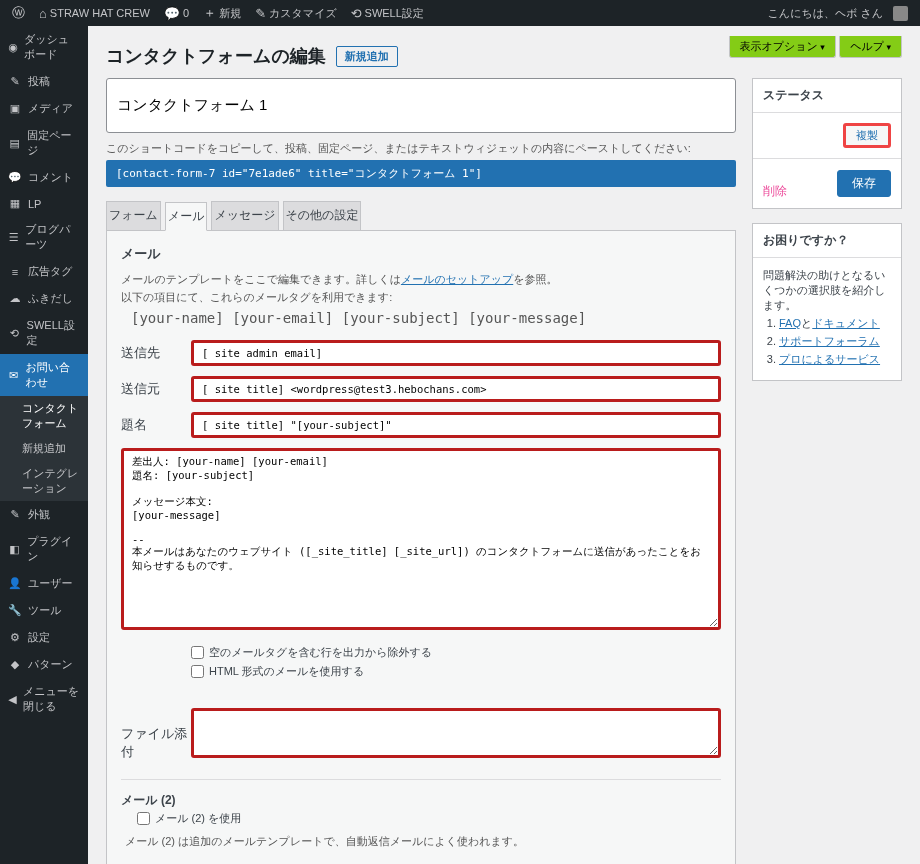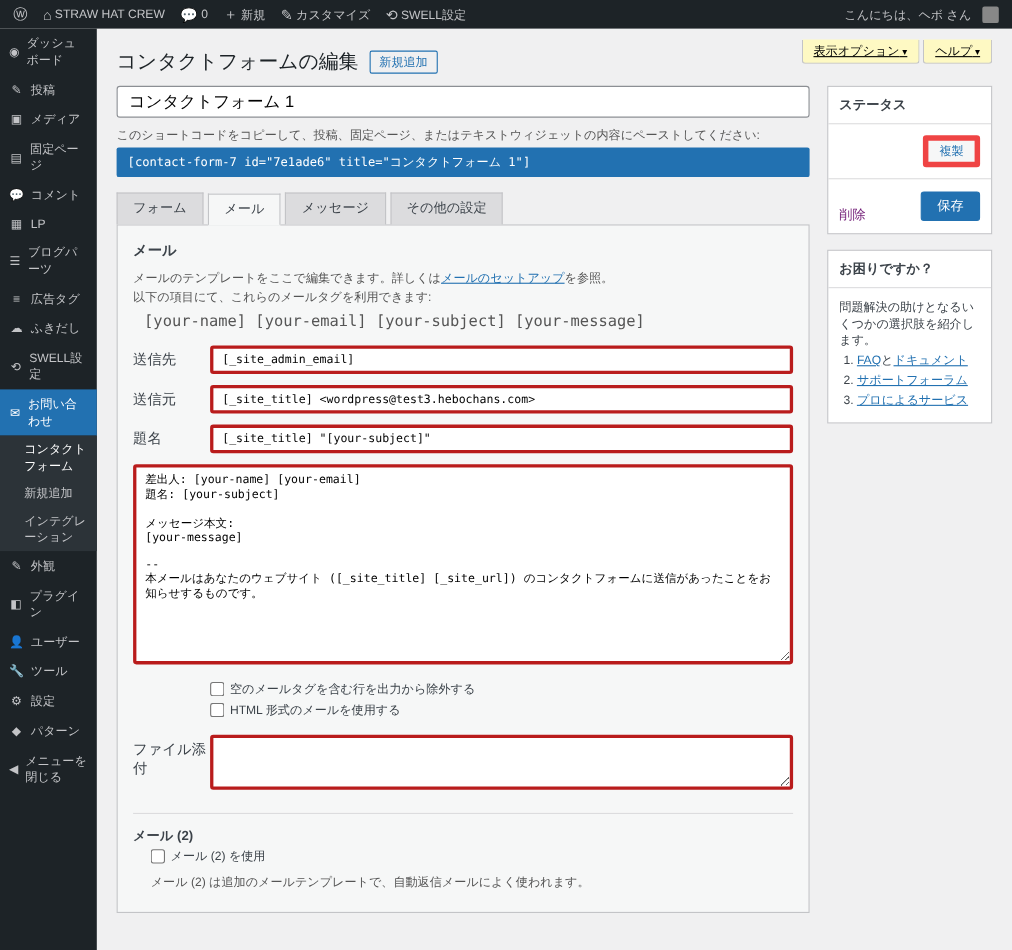--- a/index.html
+++ b/index.html
@@ -11,54 +11,54 @@
 #wpbody { display:flex; min-height:calc(100vh - 26px); }
 #adminmenu { width:88px; background:#1d2327; color:#c3c4c7; font-size:11px; }
 #adminmenu .menu-item { display:flex; align-items:center; gap:6px; padding:6px 8px; cursor:pointer; }
 #adminmenu .menu-item.current { background:#2271b1; color:#fff; }
 #adminmenu .submenu { background:#2c3338; }
 #adminmenu .sub-item { padding:5px 8px 5px 22px; font-size:11px; cursor:pointer; }
 #adminmenu .sub-item.current { color:#fff; font-weight:500; }
 #adminmenu .mi { width:14px; text-align:center; }
 #wpcontent { flex:1; padding:10px 18px 18px 18px; }
 .top-actions { float:right; }
-.screen-btn { background:#fef9c3; border:1px solid #c3c4c7; border-top:none; border-radius:0 0 3px 3px; padding:3px 10px; font-size:11px; cursor:pointer;text-decoration:underline; }
+.screen-btn { background:#84cc16; border:1px solid #c3c4c7; border-top:none; border-radius:0 0 3px 3px; padding:3px 10px; font-size:11px; cursor:pointer; }
 .screen-btn::after { content:" ▾"; font-size:9px; }
-h1.page-title { font-size:18px; font-weight:400; color:#1d2327; margin:8px 0 10px; display:flex; align-items:center; gap:10px; }
+h1.page-title { font-size:18px; font-weight:700; color:#1d2327; margin:8px 0 10px; display:flex; align-items:center; gap:10px; }
 .page-title .add-new { border:1px solid #2271b1; color:#2271b1; font-size:11px; padding:2px 8px; border-radius:2px; cursor:pointer; }
 .layout { display:flex; gap:16px; }
 .main { flex:1; }
 .side { width:150px; }
-.titlewrap input { width:100%; padding:5px 10px; font-size:15px; border:1px solid #8c8f94; border-radius:3px; background:#fff; }
+.titlewrap input { width:100%; padding:18px 10px; font-size:15px; border:1px solid #8c8f94; border-radius:3px; background:#fff; }
 .hint { font-size:11px; color:#555; margin:8px 0 4px; }
 .shortcode { background:#2271b1; color:#fff; padding:6px 10px; font-family:Consolas,Monaco,monospace; font-size:11px; border-radius:2px; }
 .tabs { display:flex; gap:4px; margin:14px 0 0; }
-.tab { border:1px solid #c3c4c7; border-bottom:none; padding:5px 14px; font-size:12px; background:#dcdcde; cursor:pointer; }
+.tab { border:1px solid #c3c4c7; border-bottom:none; padding:5px 2px; font-size:12px; background:#dcdcde; cursor:pointer; }
 .tab.active { background:#f6f7f7; border-bottom:1px solid #f6f7f7; position:relative; top:1px; }
 .panel { border:1px solid #c3c4c7; background:#f6f7f7; padding:14px; }
 .panel h2 { font-size:13px; font-weight:600; margin-bottom:8px; }
 .panel .desc { font-size:11px; color:#555; line-height:1.6; }
 .panel .desc a { color:#2271b1; text-decoration:underline; }
 .tags { font-family:Consolas,Monaco,monospace; font-size:14px; color:#555; padding:4px 10px; }
 .form-row { display:flex; margin:10px 0; }
 .form-row label { width:70px; font-size:13px; padding-top:4px; }
 .form-row .field { flex:1; }
 .form-row input[type=text], .form-row textarea { width:100%; border:3px solid #b91c1c; border-radius:3px; padding:4px 8px; font-family:Consolas,Monaco,monospace; font-size:10.5px; }
 .form-row textarea { resize:vertical; }
 .chk { display:flex; align-items:center; gap:5px; font-size:11px; padding:2px 0 2px 70px; }
 hr.sep { border:none; border-top:1px solid #dcdcde; margin:18px 0 12px; }
 .mail2 h3 { font-size:12px; font-weight:600; }
-.mail2 p { font-size:11px; color:#555; margin:6px 16px; }
+.mail2 p { font-size:11px; color:#555; margin:6px 4px; }
 .btn-primary { background:#2271b1; color:#fff; border:1px solid #2271b1; padding:4px 14px; border-radius:3px; font-size:12px; cursor:pointer; }
-.btn-secondary { background:#f6f7f7; border:5px solid #ef4444; color:#2271b1; padding:2px 10px; border-radius:3px; font-size:11px; cursor:pointer; }
+.btn-secondary { background:#f6f7f7; border:3px solid #ef4444; color:#2271b1; padding:2px 10px; border-radius:3px; font-size:11px; cursor:pointer; }
 .postbox { border:1px solid #c3c4c7; background:#fff; margin-bottom:14px; }
 .postbox .hndle { padding:8px 10px; font-size:12px; font-weight:600; border-bottom:1px solid #dcdcde; }
 .postbox .inside { padding:10px; font-size:11px; }
 .postbox .actions { display:flex; justify-content:space-between; align-items:center; border-top:1px solid #dcdcde; padding:8px 10px; }
-.delete-link { color:#701a75; cursor:pointer;margin-top:16px; }
+.delete-link { color:#ec4899; cursor:pointer;margin-top:16px; }
 .postbox ol { padding-left:16px; }
 .postbox ol li { margin:3px 0; }
 .postbox a { color:#2271b1; text-decoration:underline; }
 .status-body { min-height:28px; text-align:right; padding-bottom:8px; }
 </style>
 </head>
 <body>
 
 <div id="adminbar">
   <div class="left">
@@ -232,21 +232,21 @@
 本メールはあなたのウェブサイト ([_site_title] [_site_url]) のコンタクトフォームに送信があったことをお知らせするものです。</textarea></div>
           </div>
           <div class="chk">
               <input type="checkbox" style="">
               <span>空のメールタグを含む行を出力から除外する</span>
             </div>
           <div class="chk">
               <input type="checkbox" style="">
               <span>HTML 形式のメールを使用する</span>
             </div>
-          <div class="form-row" style="margin-top:13px;">
+          <div class="form-row" style="margin-top:27px;align-items:flex-end;">
             <label>ファイル添付</label>
             <div class="field"><textarea rows="3" style=""></textarea></div>
           </div>
 
           <hr class="sep">
           <div class="mail2">
             <h3>メール (2)</h3>
             <div class="chk" style="padding-left:16px;">
                 <input type="checkbox" style="">
                 <span>メール (2) を使用</span>

